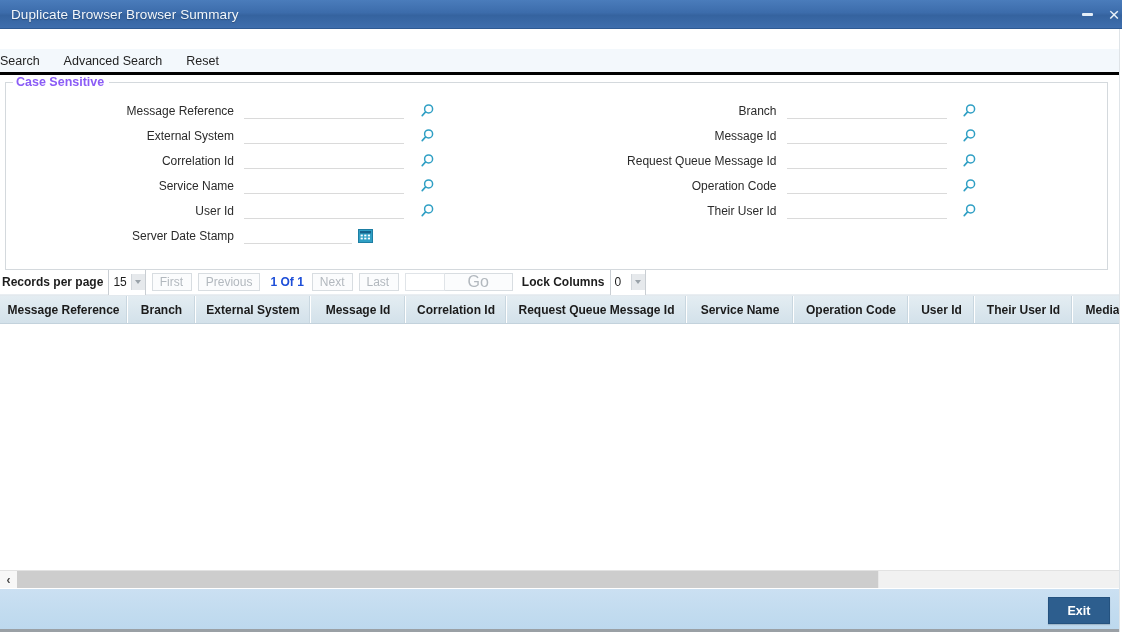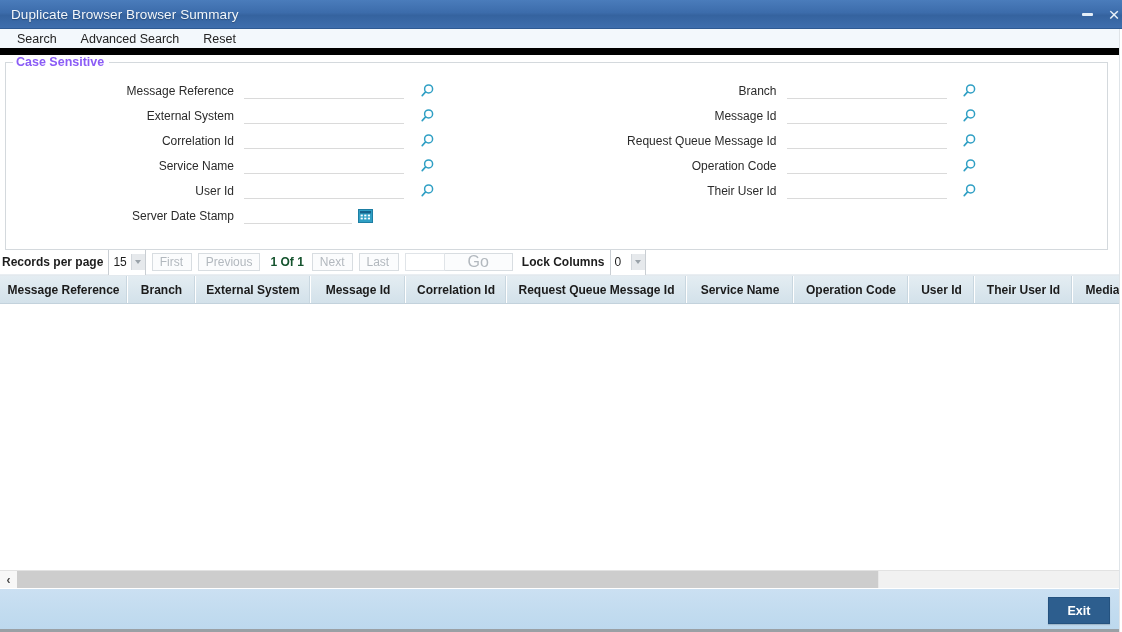--- a/index.html
+++ b/index.html
@@ -63,25 +63,25 @@
     font-weight: 400;
     margin-right: -7px;
     padding-right: 2px;
   }
 
   
   .actionbar {
     height: 26px;
     flex: 0 0 26px;
     background: #f3f8fc;
-    border-bottom: 7px solid #000000;
-    display: flex;
-    align-items: center;
-    padding-left: 17px;
+    border-bottom: 3px solid #000000;
+    display: flex;
+    align-items: center;
     gap: 24px;
+    margin-top: 20px;
   }
   .action-link {
     font-size: 12.5px;
     color: #242424;
     cursor: pointer;
     white-space: nowrap;
   }
 
   
   .search-panel-wrap {
@@ -215,21 +215,21 @@
     font-size: 12px;
     line-height: 16px;
     text-align: left;
     white-space: nowrap;
     cursor: default;
   }
   .pb-page {
     margin: 0 8px 0 4px;
     white-space: nowrap;
     font-size: 12px;
-    color: #14532d;
+    color: #1d4ed8;
   }
   .pb-page b { font-weight: bold; }
   .pb-goinput {
     width: 40px; height: 18px;
     border: 1px solid #e0e4e8;
     background: #ffffff;
     margin-right: 0;
     font-family: "Liberation Sans", sans-serif;
     font-size: 12px;
     outline: none;

